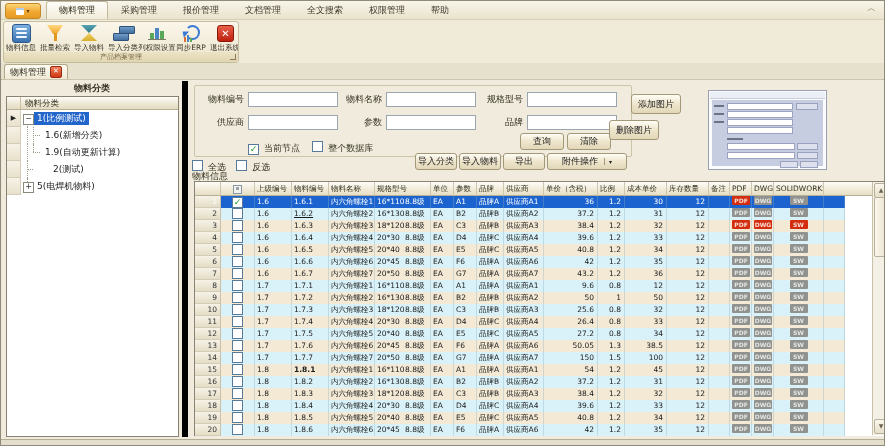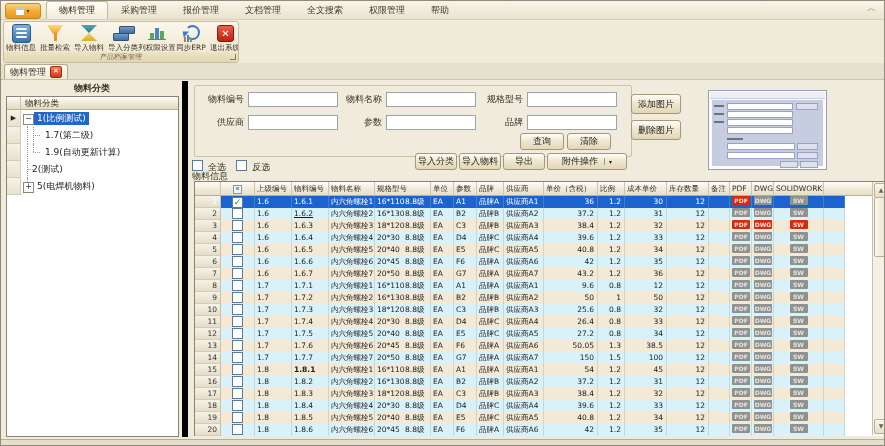--- a/index.html
+++ b/index.html
@@ -225,38 +225,38 @@
                 <span class="expbox" style="left:2px;">−</span>
                 <span class="tlabel sel" style="left:13px;">1(比例测试)</span>
               </div>
             </div>
             <div class="trow">
               <div class="ind"></div>
               <div class="body">
                 <span class="rail" style="left:6px;top:0;height:17px;"></span>
                 <span class="rail" style="left:12px;top:0;height:17px;"></span>
                 <span class="tick" style="left:12px;width:7px;"></span>
-                <span class="tlabel" style="left:21px;">1.7(第二级)</span>
+                <span class="tlabel" style="left:21px;">1.6(新增分类)</span>
               </div>
             </div>
             <div class="trow">
               <div class="ind"></div>
               <div class="body">
                 <span class="rail" style="left:6px;top:0;height:17px;"></span>
                 <span class="rail" style="left:12px;top:0;height:8px;"></span>
                 <span class="tick" style="left:12px;width:7px;"></span>
                 <span class="tlabel" style="left:21px;">1.9(自动更新计算)</span>
               </div>
             </div>
             <div class="trow">
               <div class="ind"></div>
               <div class="body">
                 <span class="rail" style="left:6px;top:0;height:17px;"></span>
                 <span class="tick" style="left:6px;width:6px;"></span>
-                <span class="tlabel" style="left:8px;">2(测试)</span>
+                <span class="tlabel" style="left:29px;">2(测试)</span>
               </div>
             </div>
             <div class="trow">
               <div class="ind"></div>
               <div class="body">
                 <span class="rail" style="left:6px;top:0;height:8px;"></span>
                 <span class="expbox" style="left:2px;">+</span>
                 <span class="tlabel" style="left:13px;">5(电焊机物料)</span>
               </div>
             </div>
@@ -275,25 +275,29 @@
       <div class="flabel" style="left:291px;top:11px;">规格型号</div>
       <input class="finput" style="left: 339px; top: 11px;">
 
       <div class="flabel" style="left:12px;top:34px;">供应商</div>
       <input class="finput" style="left: 60px; top: 34px;">
       <div class="flabel" style="left:150px;top:34px;">参数</div>
       <input class="finput" style="left: 198px; top: 34px;">
       <div class="flabel" style="left:291px;top:34px;">品牌</div>
       <input class="finput" style="left: 339px; top: 34px;">
 
+      <div style="position:absolute;left:60px;top:55px;display:flex;gap:12px;align-items:center;">
+        <span><span class="xcb" id="cb-current">✓</span> <span class="cbl">当前节点</span></span>
+        <span><span class="xcb"></span> <span class="cbl">整个数据库</span></span>
+      </div>
       <div class="btn" style="left:332px;top:52px;width:42px;height:15px;line-height:15px;">查询</div>
       <div class="btn" style="left:379px;top:52px;width:42px;height:15px;line-height:15px;">清除</div>
 
       <div class="btn" style="left:443px;top:13px;width:48px;height:18px;line-height:18px;">添加图片</div>
-      <div class="btn" style="left:443px;top:39px;width:48px;height:18px;line-height:18px;">删除图片</div>
+      <div class="btn" style="left:421px;top:39px;width:48px;height:18px;line-height:18px;">删除图片</div>
       <div id="thumb">
         <div class="tb"></div>
         <div class="panel">
           <div class="lb" style="left:2px;top:5px;width:10px;"></div>
           <div class="lb" style="left:2px;top:13px;width:10px;"></div>
           <div class="lb" style="left:2px;top:21px;width:10px;"></div>
           <div class="fld" style="left:15px;top:3px;width:64px;"></div>
           <div class="bt" style="left:84px;top:3px;width:20px;"></div>
           <div class="fld" style="left:15px;top:11px;width:64px;"></div>
           <div class="fld" style="left:15px;top:19px;width:64px;"></div>

